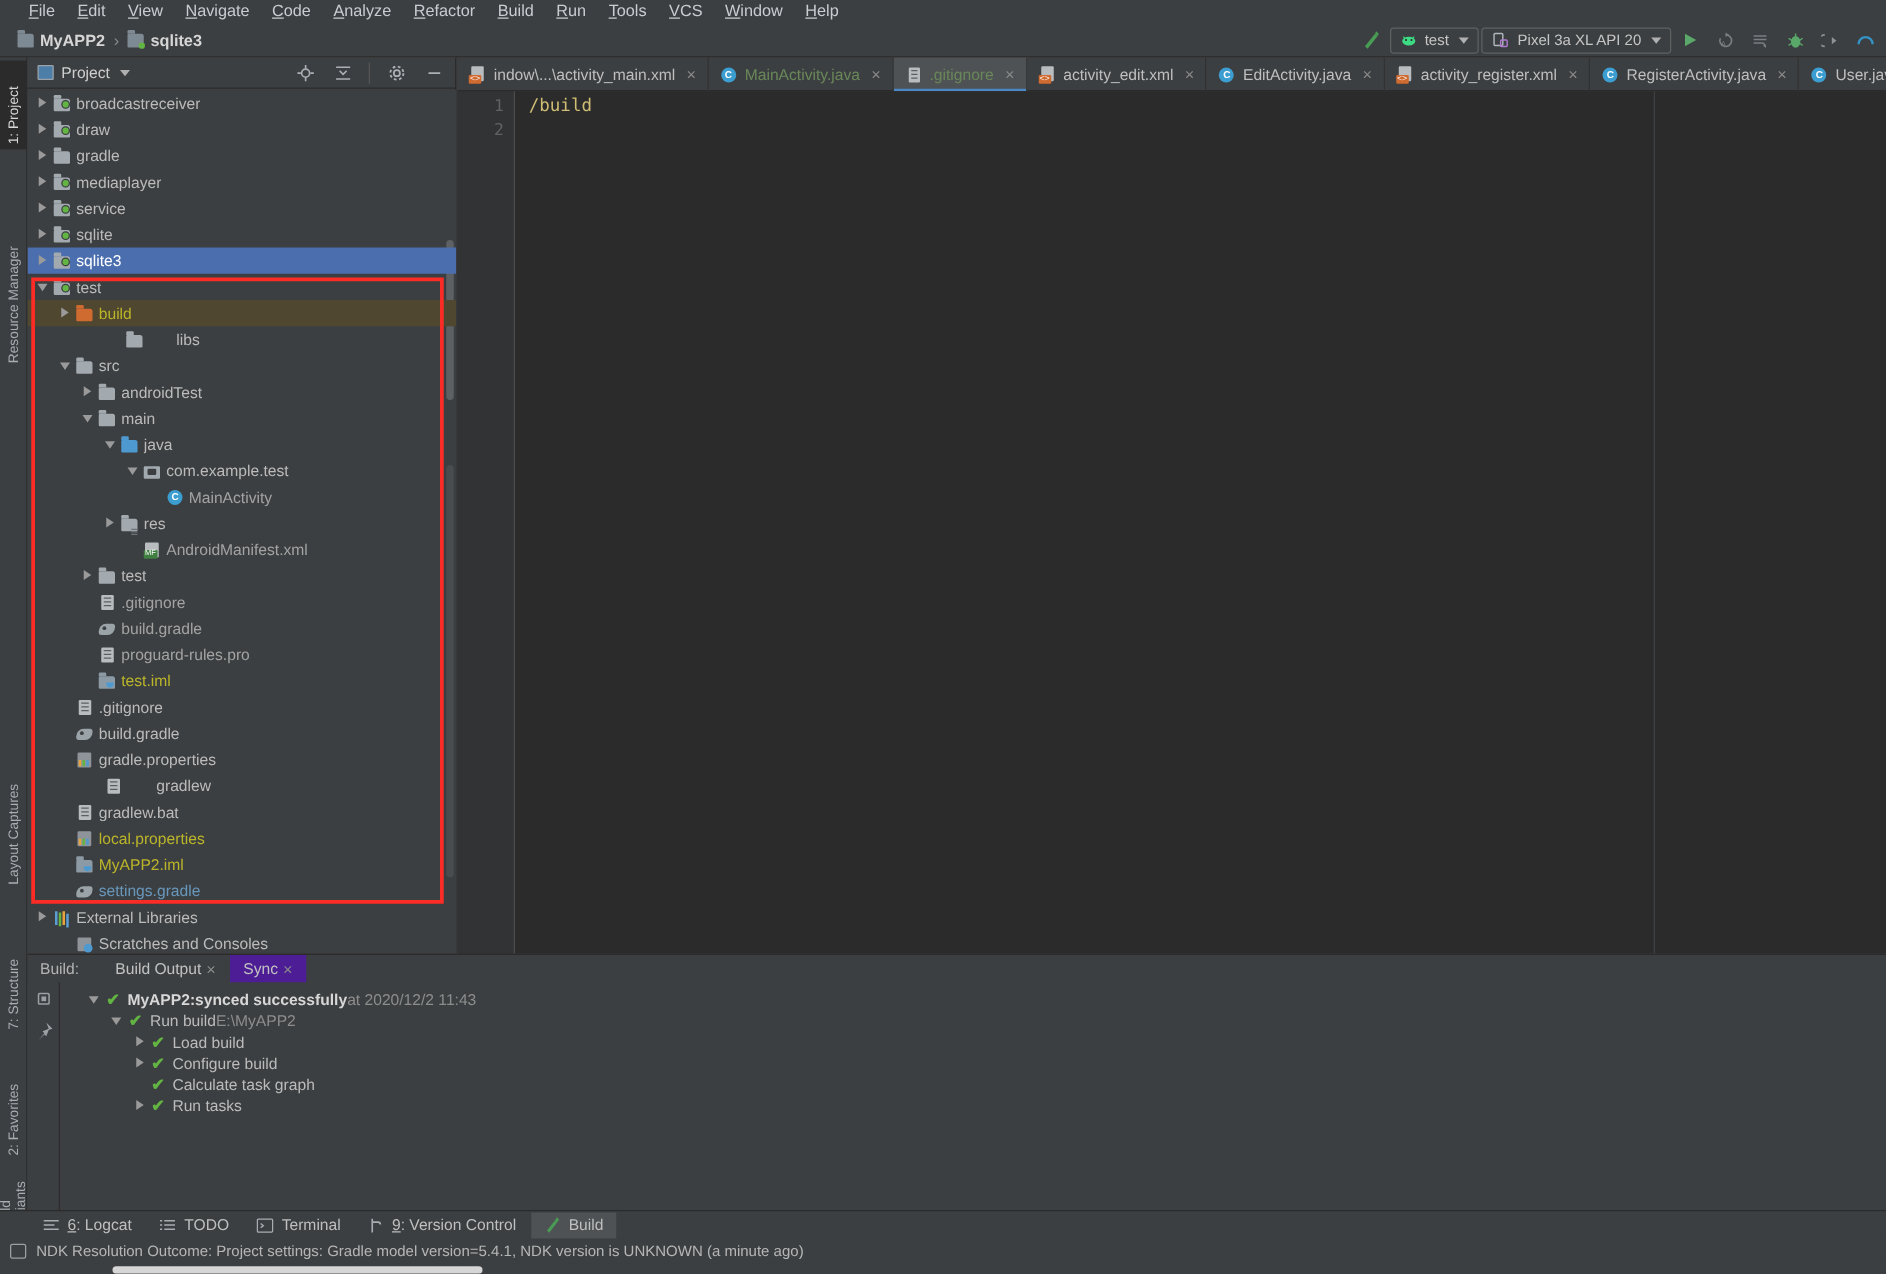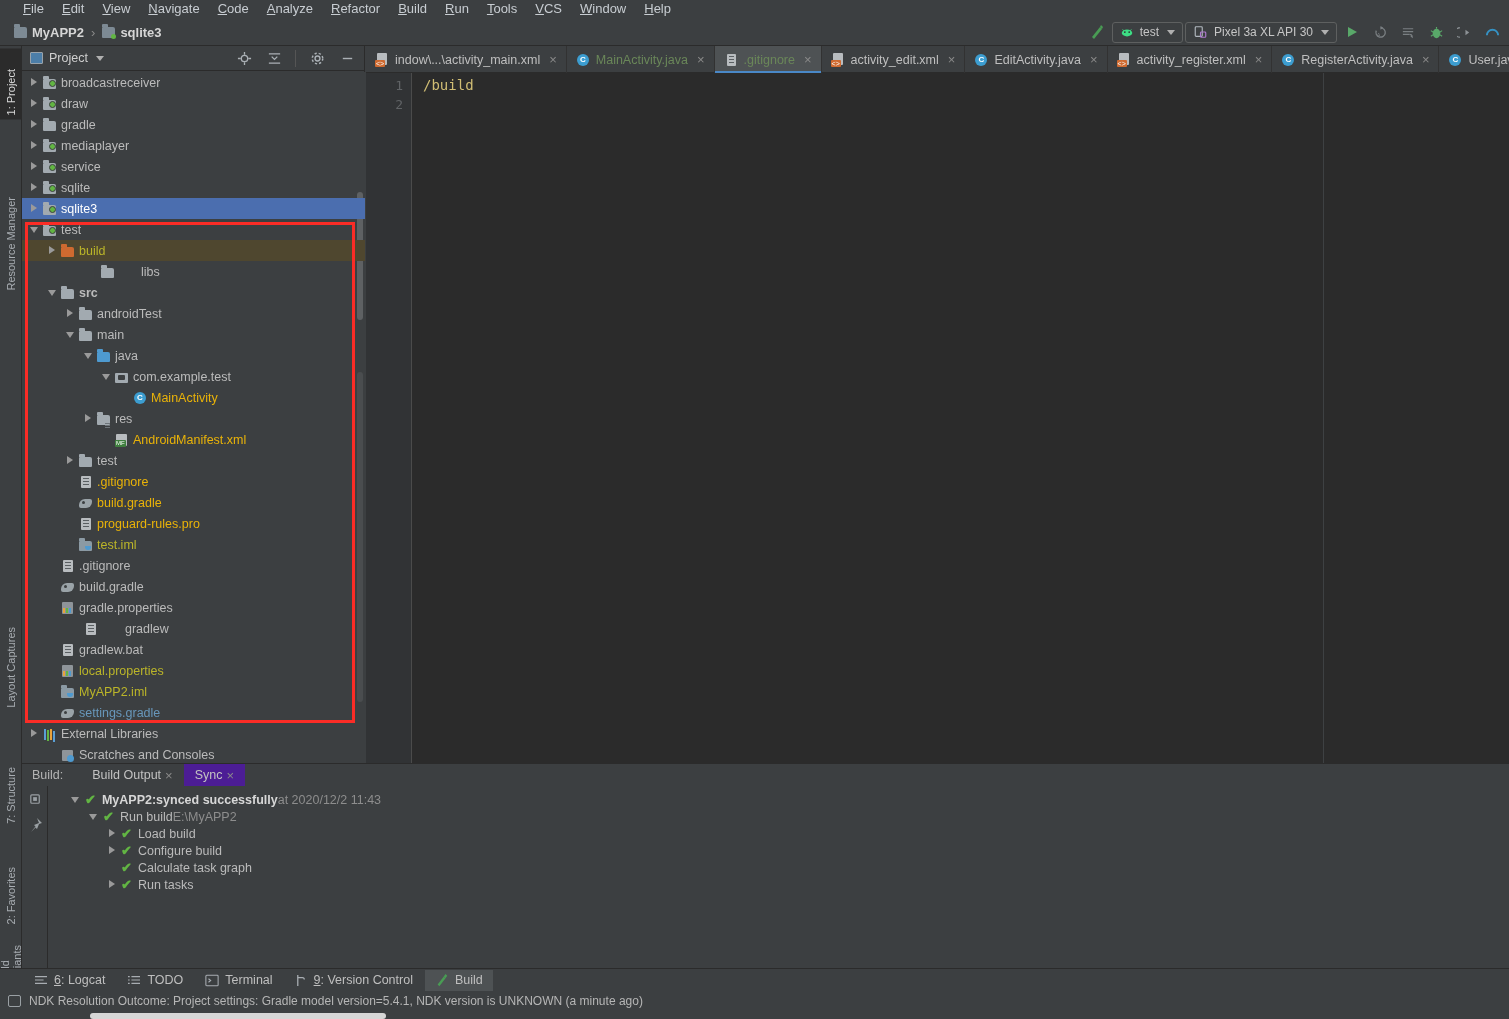--- a/index.html
+++ b/index.html
@@ -142,21 +142,21 @@
   .ic-iml::after { content:""; position:absolute; right:1px; bottom:1px; width:6px; height:4px; background:#4e9ad0; border-radius:0 0 3px 3px;}
   .ic-lib { position:absolute; left:2px; top:2px; width:12px; height:11px; }
   .ic-lib::before { content:""; position:absolute; left:0; top:0; width:2px; height:11px; background:#5a9fd4;
     box-shadow: 3px 1px 0 #62b543, 6px 0 0 #e8a33d, 9px 2px 0 #5a9fd4; }
   .ic-scr { position:absolute; left:2px; top:2px; width:11px; height:11px; background:#8e9499; border-radius:1px;}
   .ic-scr::after{content:"";position:absolute;right:-1px;bottom:-1px;width:7px;height:7px;background:#4e9ad0;border-radius:50%;}
   .ic-res { position:absolute; left:1px; top:3px; width:13px; height:10px; background:#a2aab0; border-radius:1px 2px 1px 1px;}
   .ic-res::before{content:"";position:absolute;left:0;top:-2.5px;width:6px;height:3px;background:#a2aab0;border-radius:1px 1px 0 0;}
   .ic-res::after{content:"";position:absolute;right:0px;bottom:1px;width:5px;height:1px;background:#6d7479;box-shadow:0 2px 0 #6d7479, 0 4px 0 #6d7479;}
 
-  .c-green  { color: #eab308; }
+  .c-green  { color: #a3a3a3; }
   .c-orange { color: #bbb529; }
   .c-blue   { color: #6897bb; }
   .c-white  { color: #bbbbbb; }
 
   
   .redbox {
     position: absolute; left: 25px; top: 222px; width: 330px; height: 501px;
     border: 3px solid #fb2c26; pointer-events: none; z-index: 40;
   }
 
@@ -300,21 +300,21 @@
             <path d="M3 3 L5 5 M13 3 L11 5" stroke="#3ddc84" stroke-width="1"></path>
           </svg>
         <span>test</span>
         <span class="caret"></span>
       </div>
       <div class="combo">
         <svg width="15" height="14" viewBox="0 0 16 16">
             <rect x="2" y="2" width="8" height="11" rx="1" fill="none" stroke="#b0b8bf" stroke-width="1.3"></rect>
             <rect x="8" y="8" width="6" height="6" rx="1" fill="none" stroke="#b07bd0" stroke-width="1.3"></rect>
           </svg>
-        <span>Pixel 3a XL API 30</span>
+        <span>Pixel 3a XL API 20</span>
         <span class="caret"></span>
       </div>
       <div class="icon-btn">
         <svg width="14" height="14" viewBox="0 0 14 14">
             <path d="M3 2 L12 7 L3 12 Z" fill="#59a869"></path>
           </svg>
       </div>
       <div class="icon-btn">
         <svg width="15" height="15" viewBox="0 0 16 16">
             <path d="M8 3 A5 5 0 1 1 3.5 6" fill="none" stroke="#7a7f82" stroke-width="1.4"></path>
@@ -475,21 +475,21 @@
           </span>
           <span class="lbl c-orange">build</span>
         </div>
         <div class="row" style="padding-left: 44px; gap: 22px;">
           <span class="arrow"></span>
           <span class="ic">
             <span class="f-gray"></span>
           </span>
           <span class="lbl c-white">libs</span>
         </div>
-        <div class="row" style="padding-left: 26px; font-weight: bold;">
+        <div class="row" style="padding-left: 26px;">
           <span class="arrow d"></span>
           <span class="ic">
             <span class="f-gray"></span>
           </span>
           <span class="lbl c-white">src</span>
         </div>
         <div class="row" style="padding-left: 44px;">
           <span class="arrow r"></span>
           <span class="ic">
             <span class="f-gray"></span>

